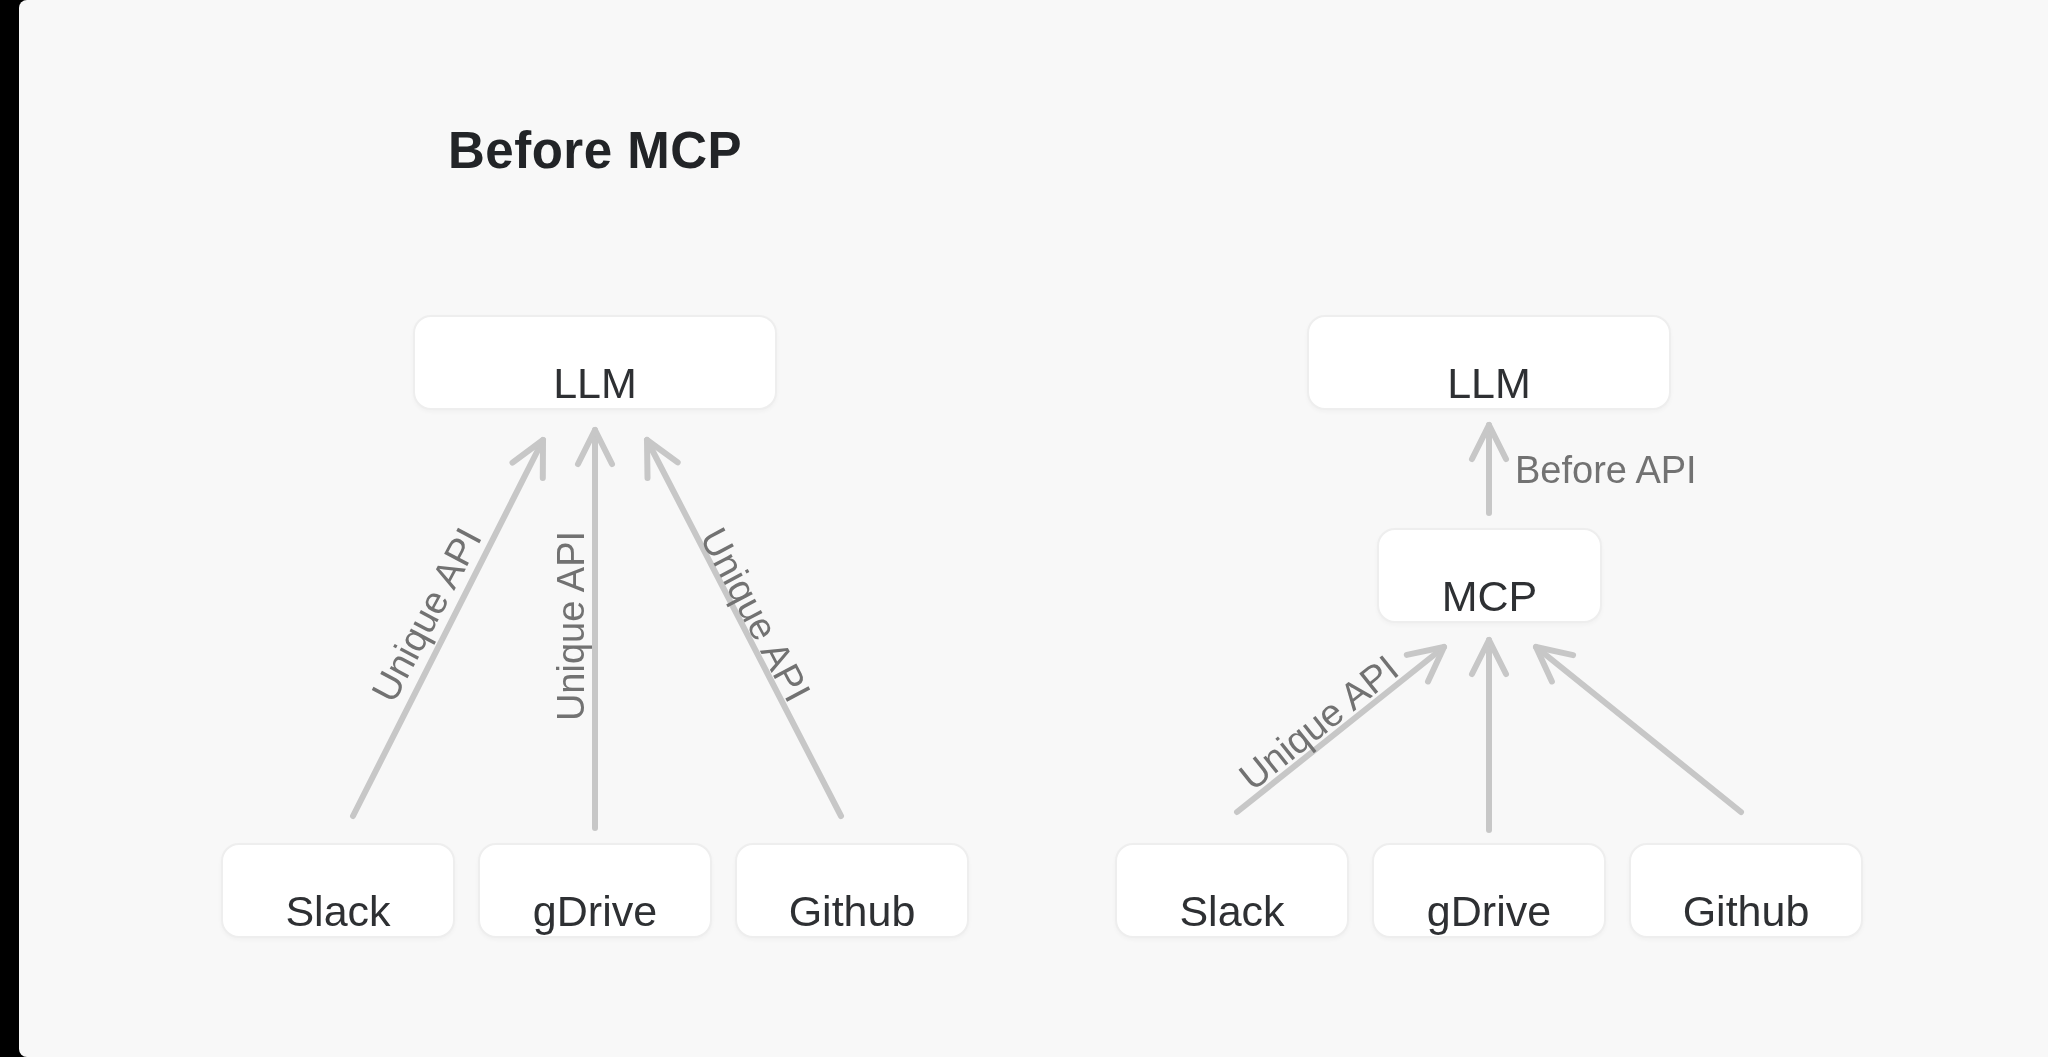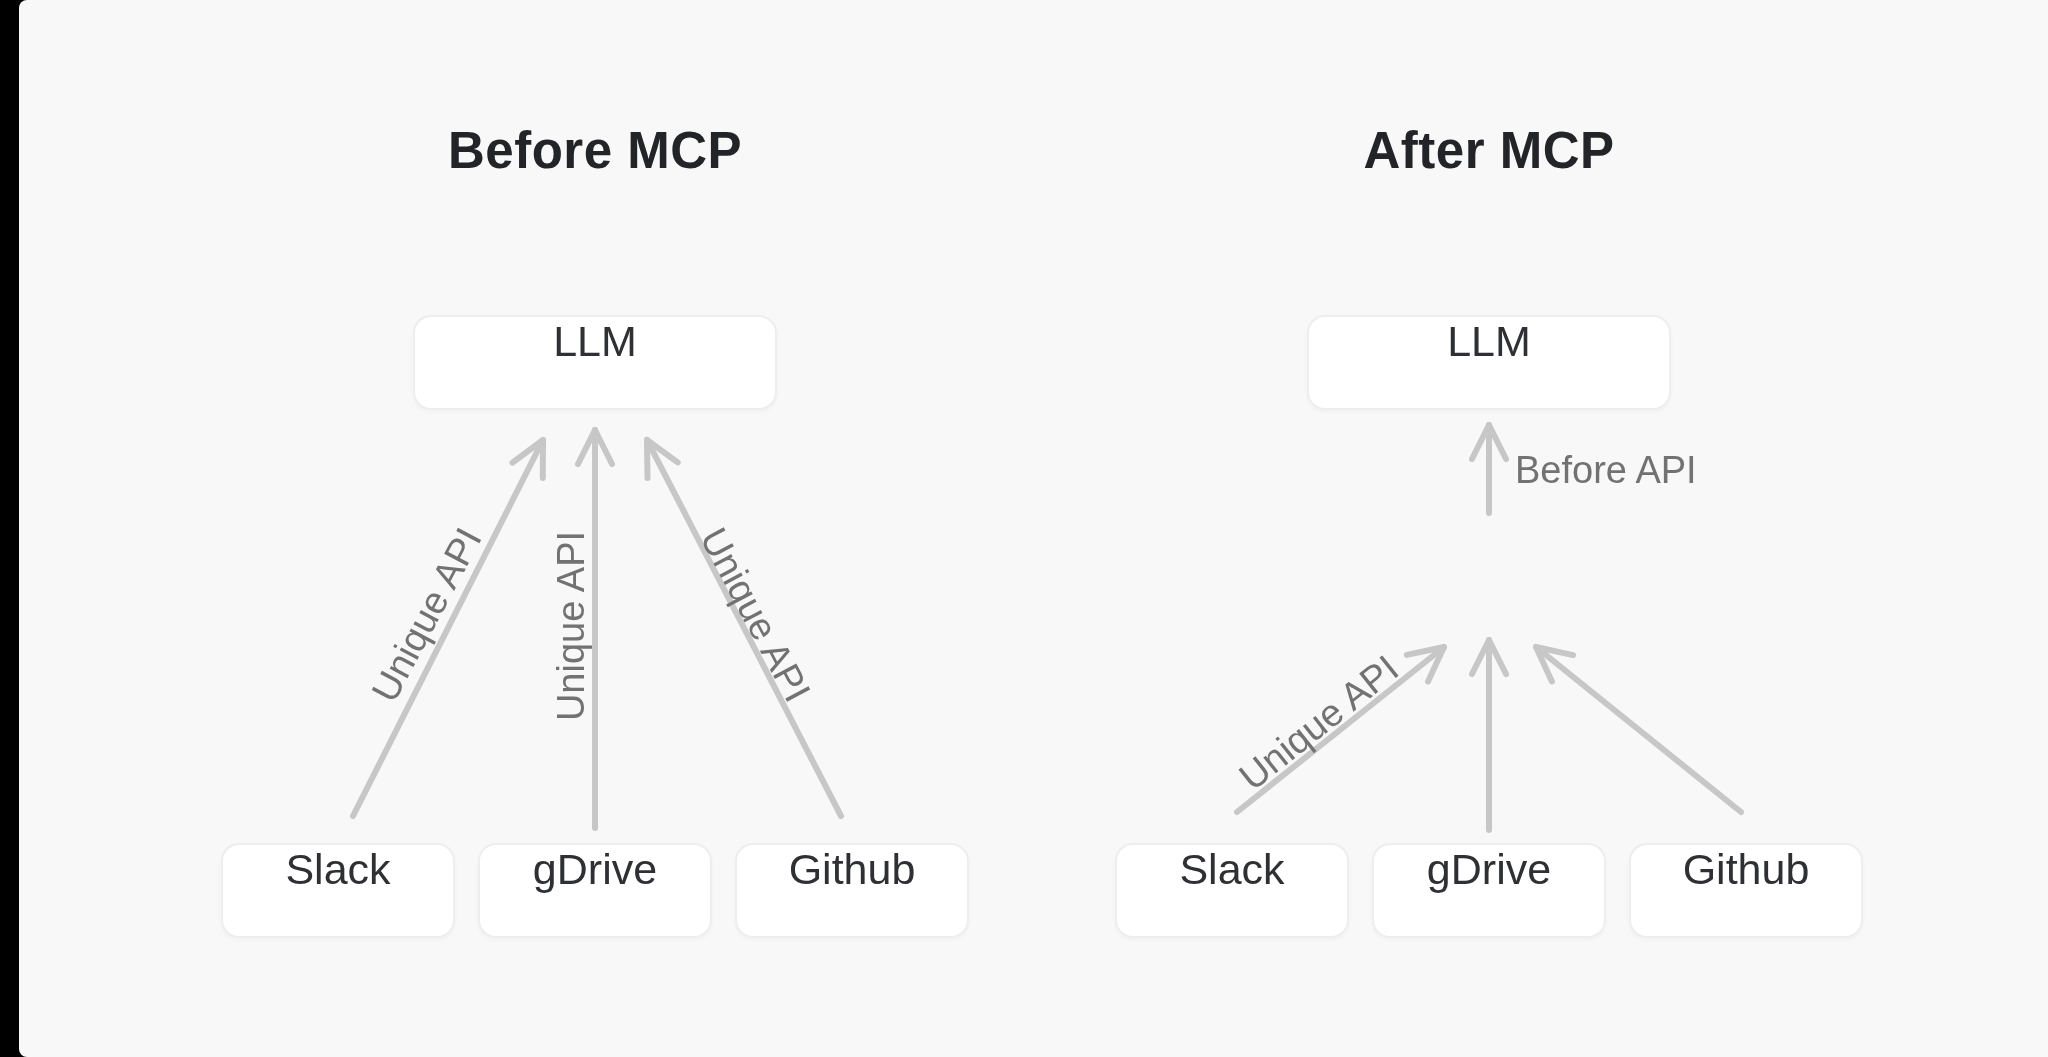--- a/index.html
+++ b/index.html
@@ -34,21 +34,21 @@
     color: var(--title-color, #222427);
     white-space: nowrap;
   }
   .node-box {
     position: absolute;
     background: var(--box-bg, #ffffff);
     border: 2px solid var(--box-border, #eeeeee);
     border-radius: 18px;
     box-sizing: border-box;
     display: flex;
-    align-items: flex-start;
+    align-items: flex-end;
     justify-content: center;
     box-shadow: 0 2px 4px rgba(0,0,0,0.03);
   }
   .node-label {
     font-size: 43px;
     color: var(--box-text, #2e3033);
     white-space: nowrap;
   }
   .edge-label {
     position: absolute;
@@ -94,35 +94,37 @@
       <g>
         <line class="arrow-line" x1="1470" y1="830" x2="1470" y2="640"></line>
         <path class="arrow-head" d="M 1487.0 674.0 L 1470 640 L 1453.0 674.0"></path>
       </g>
       <g>
         <line class="arrow-line" x1="1722" y1="812" x2="1517" y2="647"></line>
         <path class="arrow-head" d="M 1554.1 655.1 L 1517 647 L 1532.9 681.5"></path>
       </g>
     </svg>
 <div class="panel-title" style="left: 576px; top: 150px;">Before MCP</div>
-    <div class="panel-title" style="left: 1470px; top: 150px;">After MCP</div>
     <div class="node-box" style="left: 394px; top: 315px; width: 364px; height: 95px;">
       <span class="node-label">LLM</span>
     </div>
     <div class="node-box" style="left: 202px; top: 843px; width: 234px; height: 95px;">
       <span class="node-label">Slack</span>
     </div>
     <div class="node-box" style="left: 459px; top: 843px; width: 234px; height: 95px;">
       <span class="node-label">gDrive</span>
     </div>
     <div class="node-box" style="left: 716px; top: 843px; width: 234px; height: 95px;">
       <span class="node-label">Github</span>
     </div>
     <div class="node-box" style="left: 1288px; top: 315px; width: 364px; height: 95px;">
       <span class="node-label">LLM</span>
+    </div>
+    <div class="node-box" style="left: 1358px; top: 528px; width: 225px; height: 95px;">
+      <span class="node-label">MCP</span>
     </div>
     <div class="node-box" style="left: 1096px; top: 843px; width: 234px; height: 95px;">
       <span class="node-label">Slack</span>
     </div>
     <div class="node-box" style="left: 1353px; top: 843px; width: 234px; height: 95px;">
       <span class="node-label">gDrive</span>
     </div>
     <div class="node-box" style="left: 1610px; top: 843px; width: 234px; height: 95px;">
       <span class="node-label">Github</span>
     </div>

